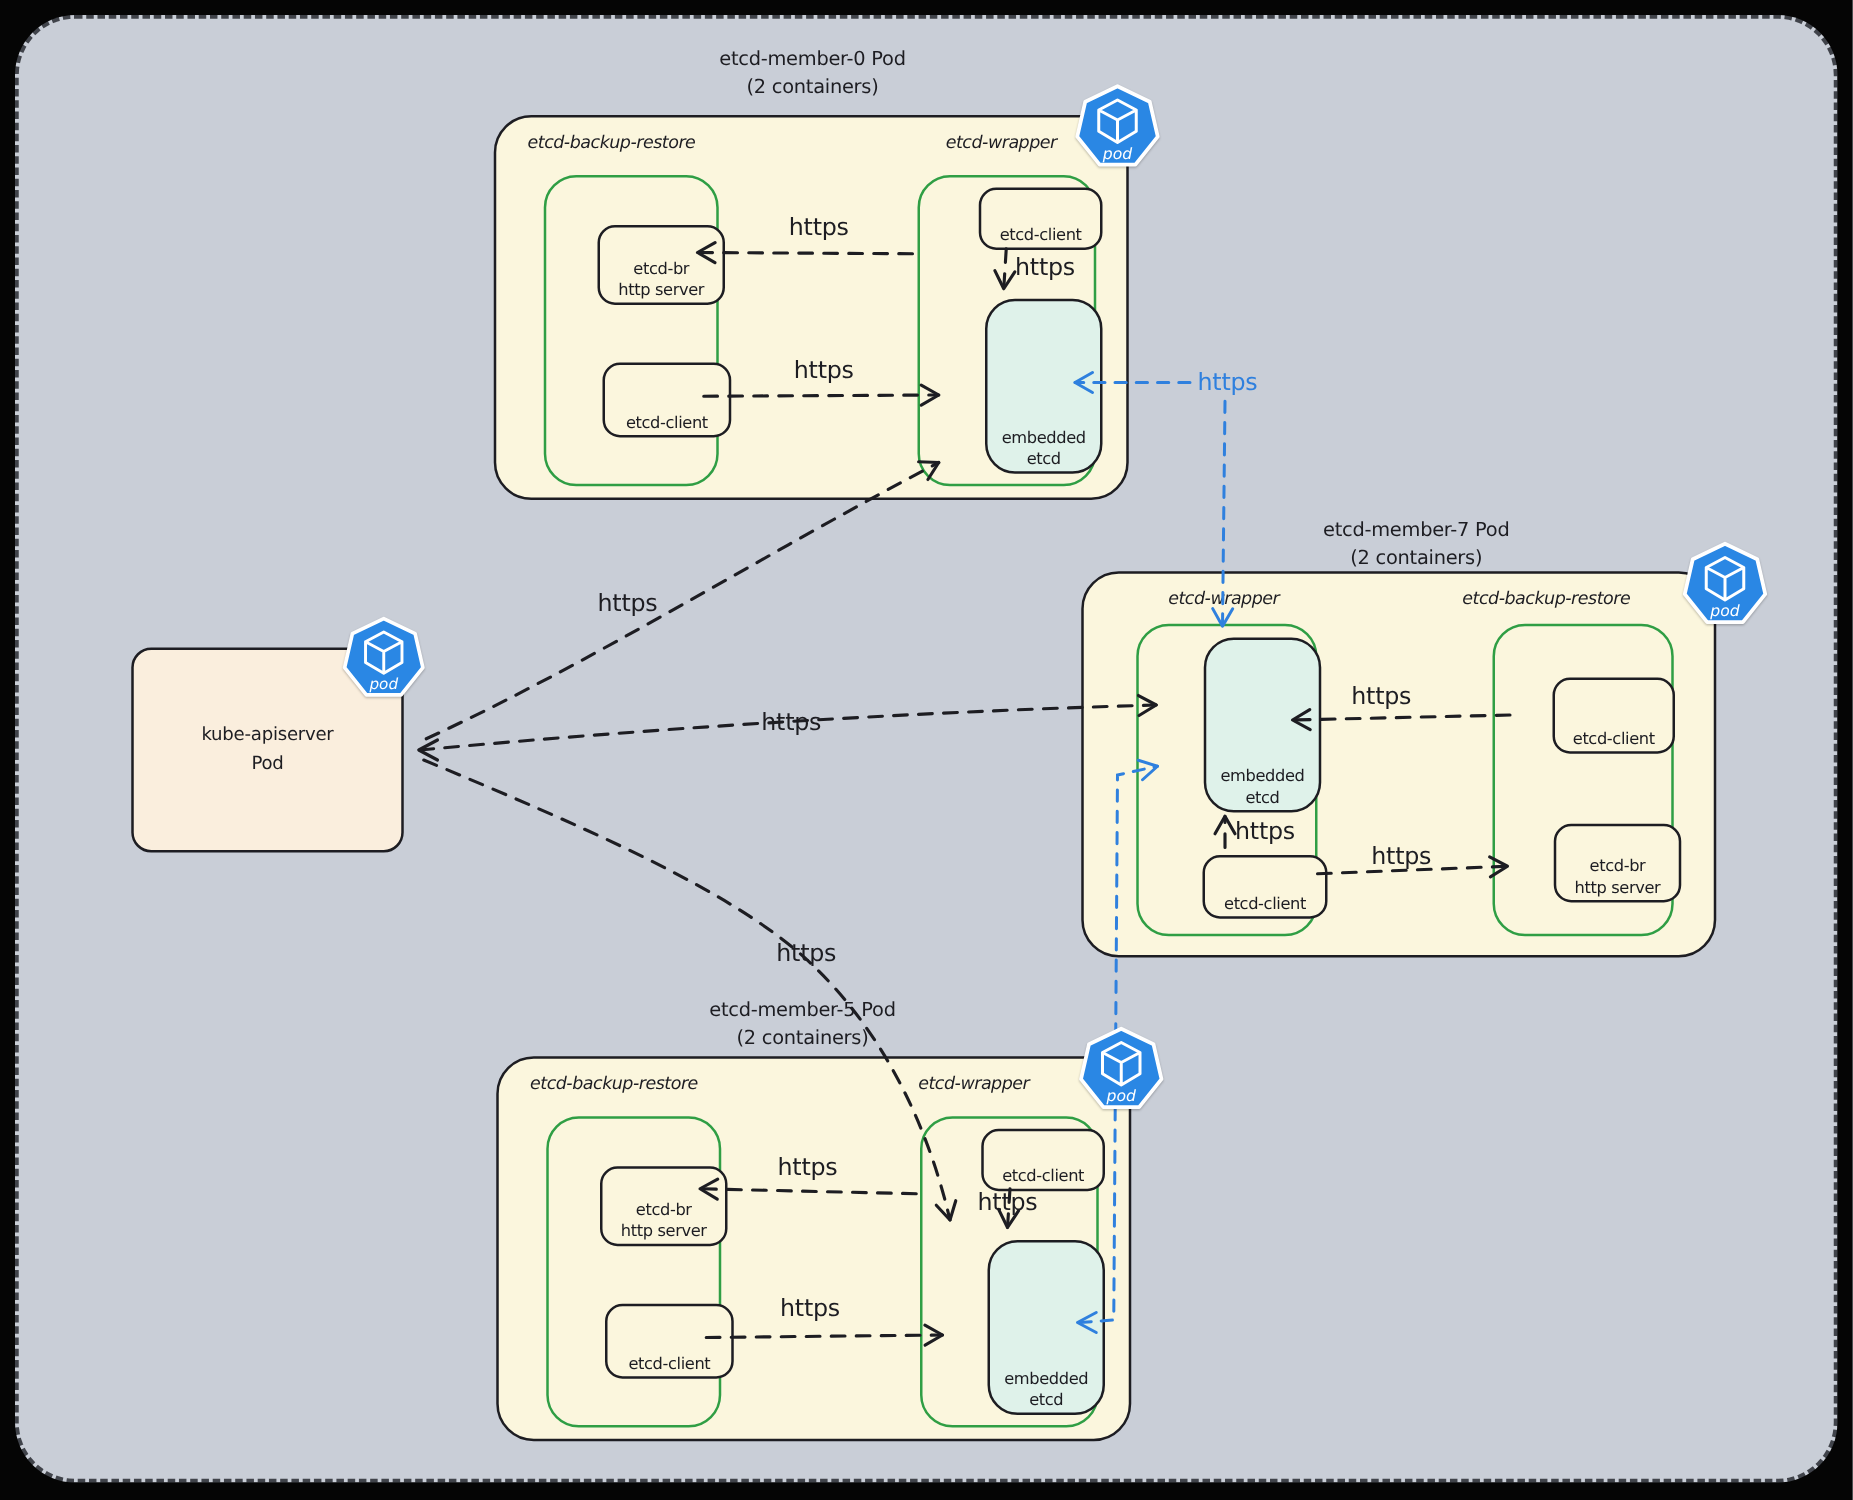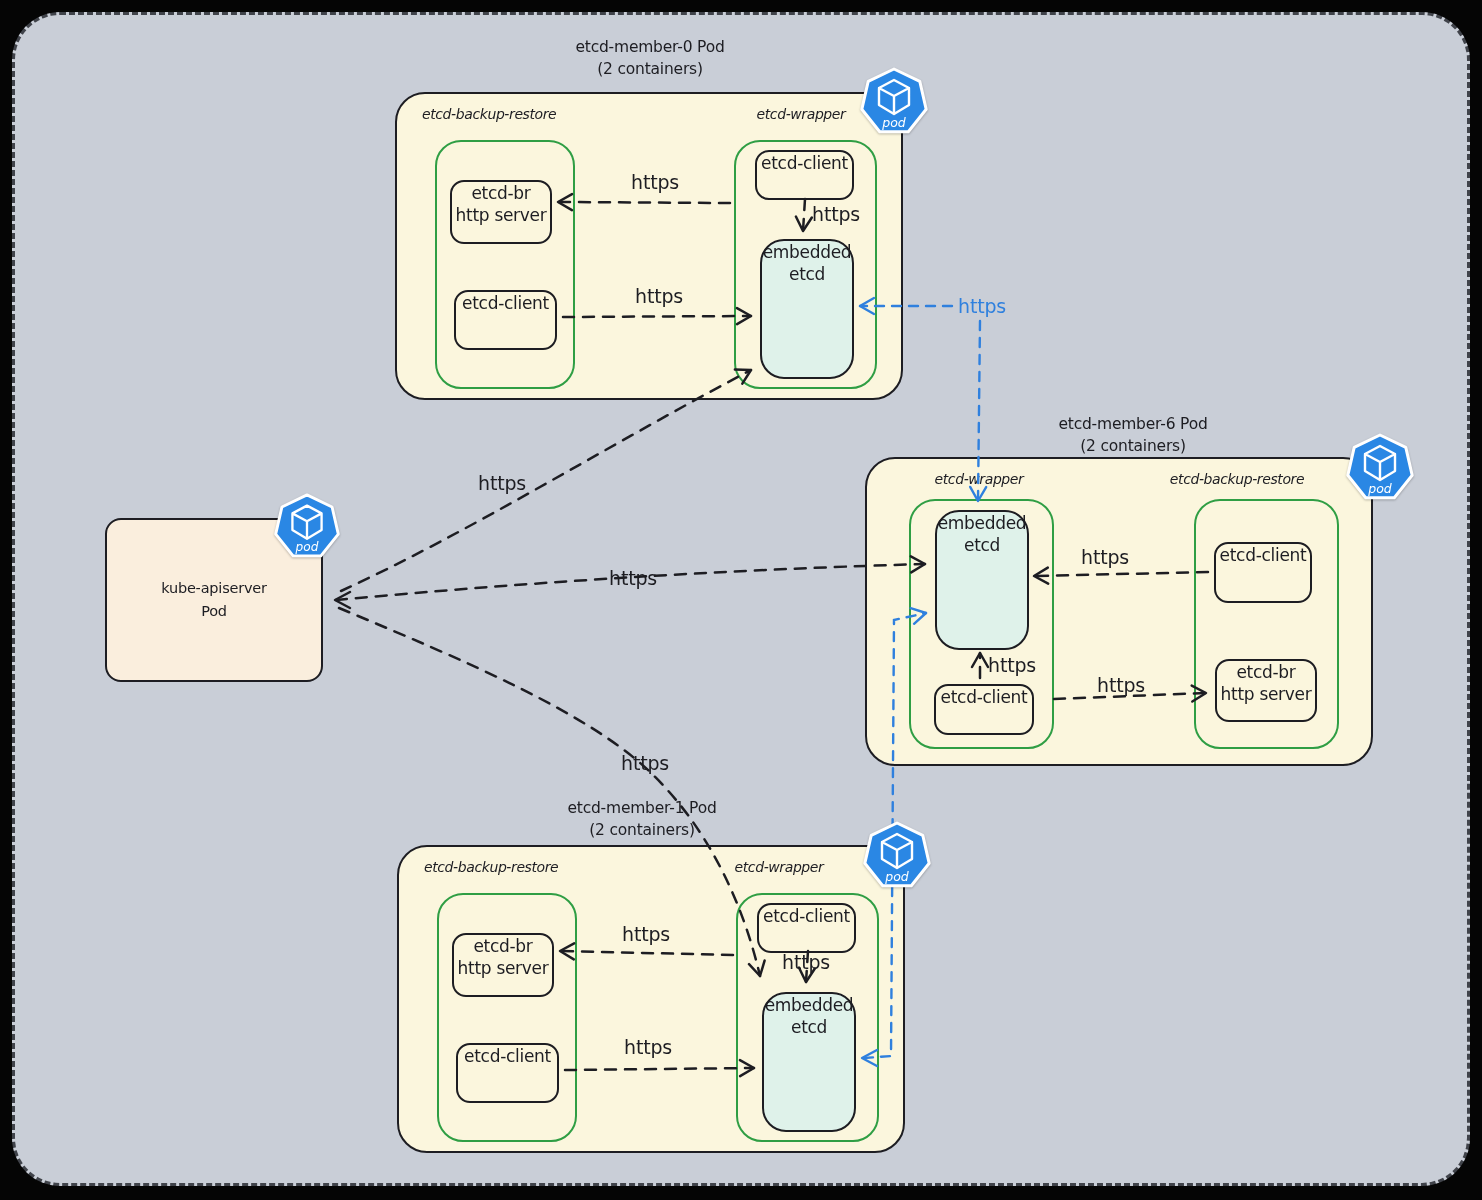--- a/index.html
+++ b/index.html
@@ -15,22 +15,22 @@
   *{margin:0;padding:0;box-sizing:border-box;}
   body{background:#050505;font-family:"DejaVu Sans","Liberation Sans",sans-serif;color:var(--ink);}
   #stage{position:relative;width:1482px;height:1200px;background:#050505;overflow:hidden;}
   .canvas{position:absolute;left:12px;top:12px;width:1458px;height:1174px;background:var(--canvas);
           border:3px dashed #40434a;border-radius:48px;z-index:1;}
   .pod{position:absolute;background:var(--pod);border:2.5px solid var(--ink);border-radius:30px;z-index:10;}
   .pod.api{background:var(--peach);border-radius:16px;display:flex;flex-direction:column;align-items:center;justify-content:center;
            font-size:14.5px;line-height:1.6;letter-spacing:-0.2px;}
   .cgroup{position:absolute;border:2px solid var(--green);border-radius:26px;}
   .node{position:absolute;border:2px solid var(--ink);border-radius:14px;background:var(--pod);
-        display:flex;flex-direction:column;align-items:center;justify-content:flex-start;
-        font-size:17px;line-height:1.3;text-align:center;letter-spacing:-0.3px;}
+        display:flex;flex-direction:column;align-items:center;justify-content:flex-end;
+        font-size:13px;line-height:1.3;text-align:center;letter-spacing:-0.3px;margin-left:28px;}
   .node.embedded{background:var(--mint);border-radius:24px;}
   .clabel{position:absolute;font-size:14px;letter-spacing:-0.4px;white-space:nowrap;font-style:italic;}
   .clabel.centered{transform:translateX(-50%);text-align:center;}
   .title{position:absolute;text-align:center;font-size:15.5px;line-height:1.45;letter-spacing:-0.2px;
          transform:translateX(-50%);white-space:nowrap;z-index:12;}
   .wlabel{position:absolute;font-size:19px;letter-spacing:-0.2px;transform:translateX(-50%);
           white-space:nowrap;z-index:25;}
   .wlabel.blue{color:var(--blue);}
   #wires{position:absolute;left:0;top:0;z-index:20;pointer-events:none;}
   .wb{fill:none;stroke:var(--ink);stroke-width:2.5;stroke-dasharray:11 9;stroke-linecap:round;}
@@ -43,25 +43,25 @@
 <body>
 
 <div id="stage">
   <div class="canvas"></div>
 
   <div class="title" style="left:650px;top:36px">
     <div>etcd-member-0 Pod</div>
     <div>(2 containers)</div>
   </div>
   <div class="title" style="left:1133px;top:413px">
-    <div>etcd-member-6 Pod</div>
+    <div>etcd-member-7 Pod</div>
     <div>(2 containers)</div>
   </div>
   <div class="title" style="left:642px;top:797px">
-    <div>etcd-member-1 Pod</div>
+    <div>etcd-member-5 Pod</div>
     <div>(2 containers)</div>
   </div>
 
   <div class="pod" style="left:395px;top:92px;width:508px;height:308px">
     <div class="clabel" style="left:25px;top:12px">etcd-backup-restore</div>
     <div class="cgroup" style="left:38px;top:46px;width:140px;height:249px"></div>
     <div class="node" style="left:53px;top:86px;width:102px;height:64px">
       <span>etcd-br</span>
       <span>http server</span>
     </div>

